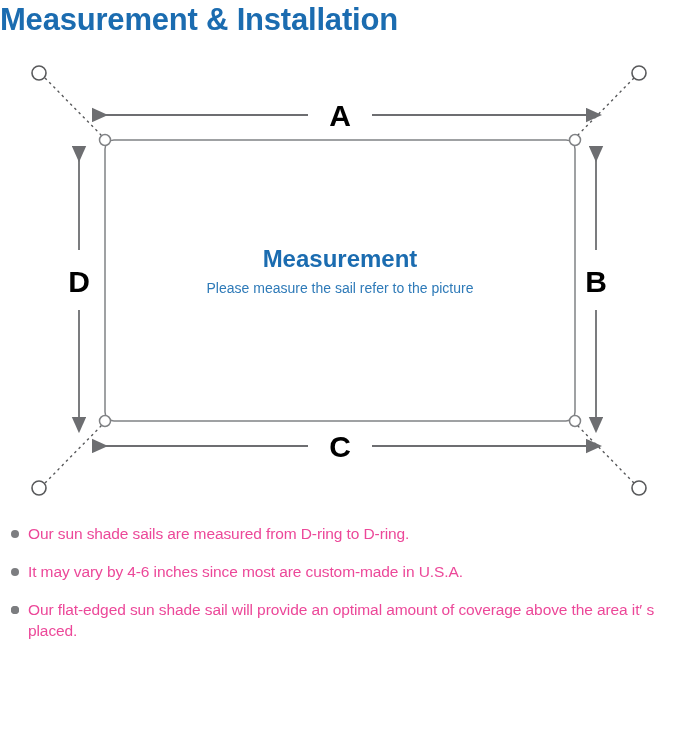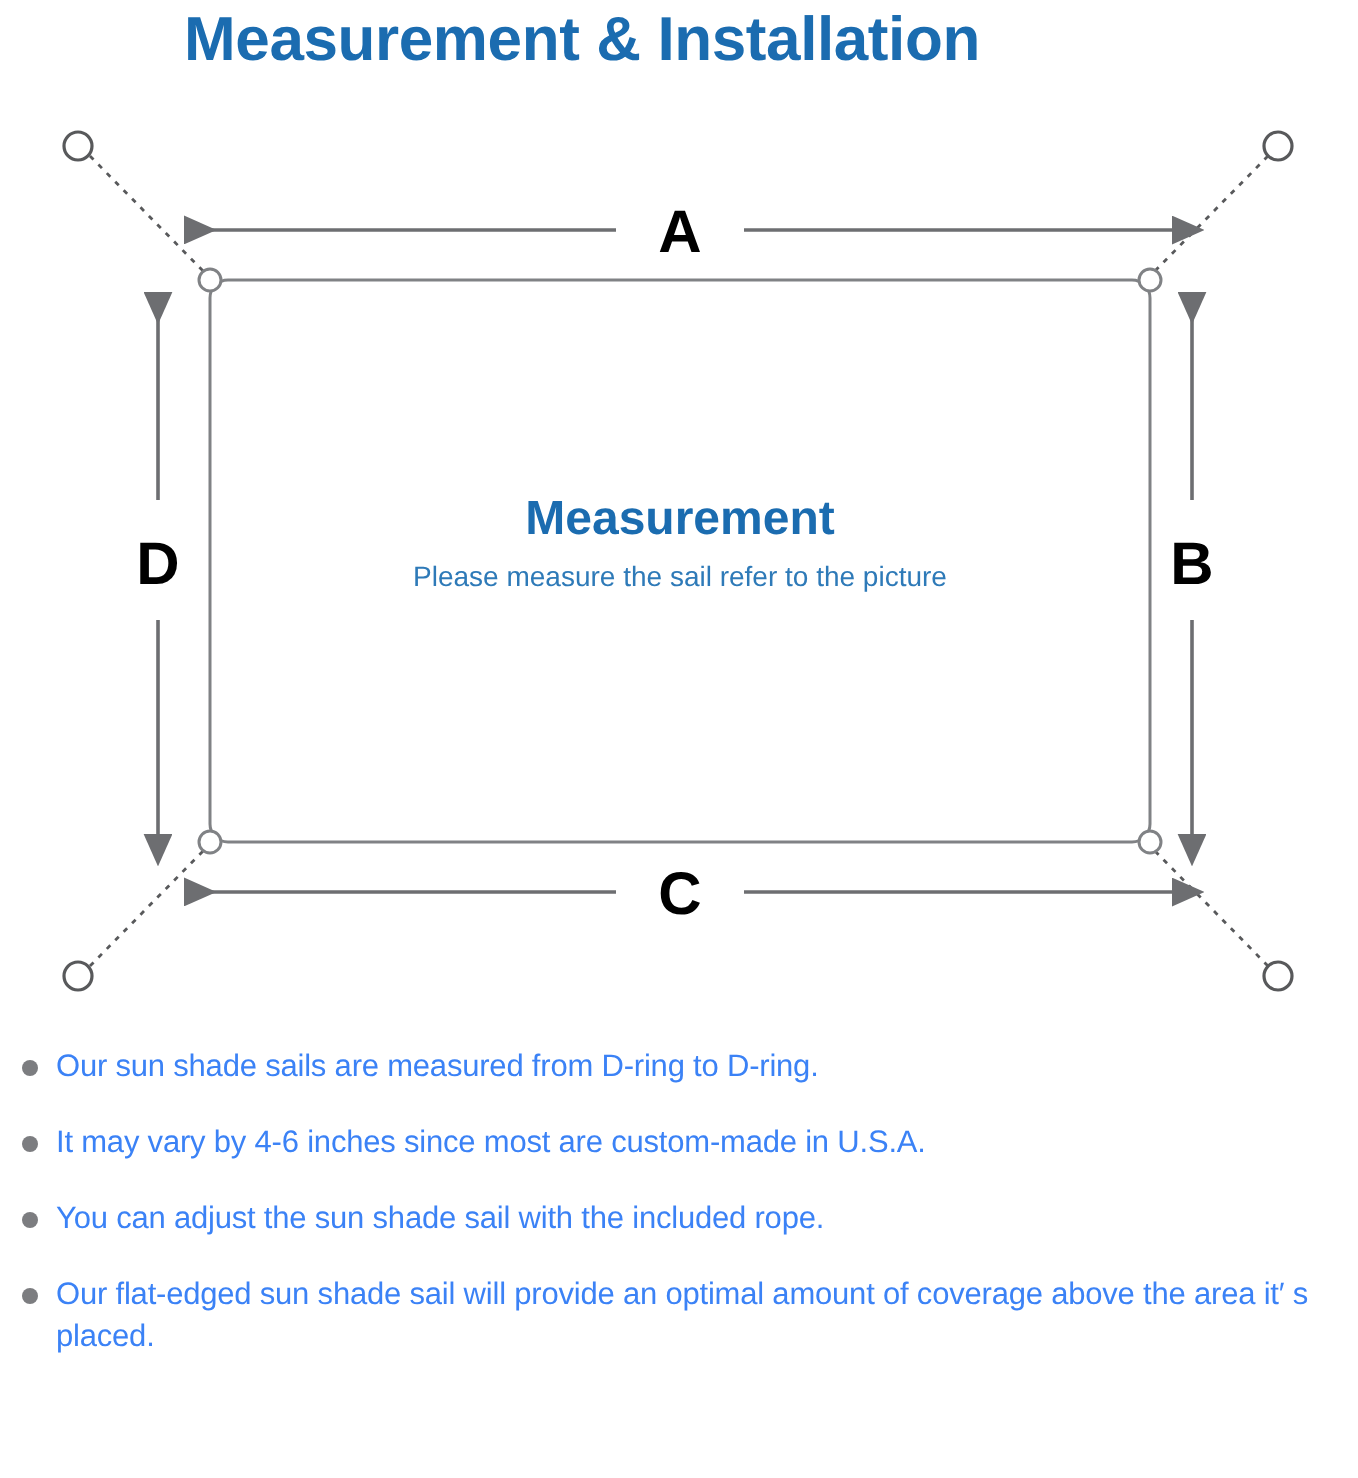--- a/index.html
+++ b/index.html
@@ -15,21 +15,21 @@
     font-family: "Liberation Sans", sans-serif;
     -webkit-font-smoothing: antialiased;
   }
 
   
   .title {
     position: absolute;
     left: 0;
     top: 0;
     width: 582px;
-    text-align: center;
+    text-align: left;
     font-size: 31px;
     font-weight: bold;
     color: #1b6cb0;
     letter-spacing: -0.2px;
     line-height: 40px;
   }
 
   
   .diagram {
     position: absolute;
@@ -67,21 +67,21 @@
     left: 0;
     top: 523px;
     width: 679px;
   }
   .note-item {
     position: relative;
     padding-left: 28px;
     margin-bottom: 17px;
     font-size: 15.5px;
     line-height: 21px;
-    color: #3b82f6;
+    color: #ec4899;
     letter-spacing: -0.1px;
   }
   .note-item:last-child {
     margin-bottom: 12px;
   }
   .note-bullet {
     position: absolute;
     left: 11px;
     top: 7px;
     width: 8px;
@@ -162,19 +162,18 @@
   <div class="note-item">
     <span class="note-bullet"></span>
     <span>Our sun shade sails are measured from D-ring to D-ring.</span>
   </div>
   <div class="note-item">
     <span class="note-bullet"></span>
     <span>It may vary by 4-6 inches since most are custom-made in U.S.A.</span>
   </div>
   <div class="note-item">
     <span class="note-bullet"></span>
-    <span>You can adjust the sun shade sail with the included rope.</span>
   </div>
   <div class="note-item">
     <span class="note-bullet"></span>
     <span>Our flat-edged sun shade sail will provide an optimal amount of coverage above the area it′ s placed.</span>
   </div>
 </div>
 
 </body></html>

